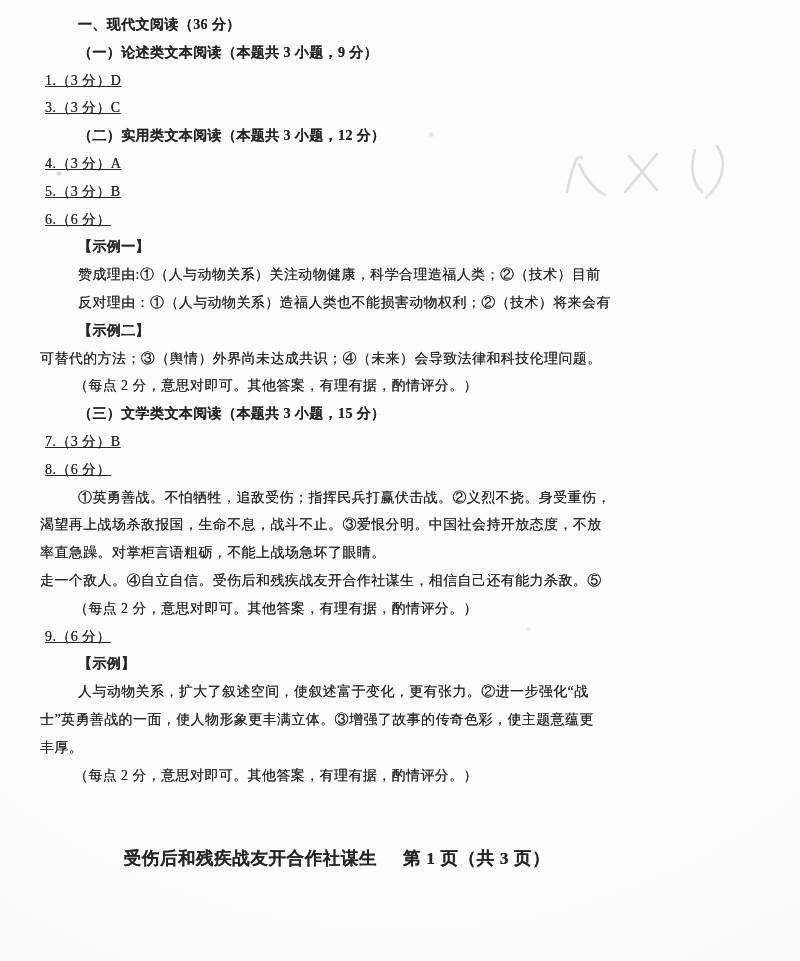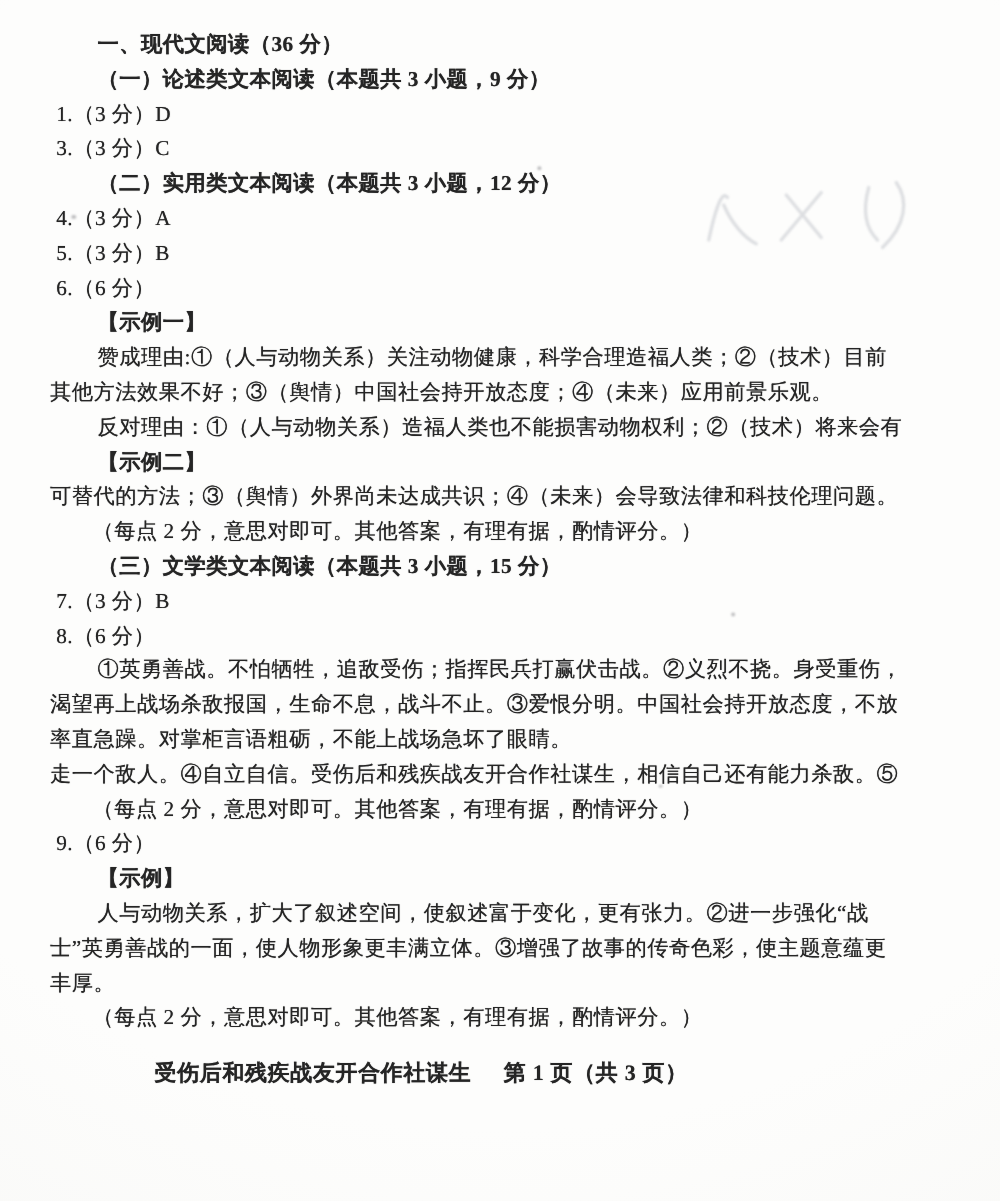--- a/index.html
+++ b/index.html
@@ -11,30 +11,30 @@
   .page {
     position: relative;
     width: 800px; height: 961px;
     background:
       radial-gradient(120% 90% at 50% 40%, #fdfdfc 60%, #f7f7f5 100%);
     overflow: hidden;
     color: #252525;
   }
   .text-block {
     position: absolute;
-    left: 40px; right: 36px; top: 22px;
-    font-size: 17px;
+    left: 40px; right: 36px; top: 11px;
+    font-size: 14px;
     line-height: 27.8px;
     letter-spacing: 0.4px;
     filter: blur(0.25px);
     text-shadow: 0 0 0.6px rgba(30,30,30,0.75);
   }
   .line { white-space: nowrap; }
   .b { font-weight: bold; }
-  .item { padding-left: 5px; }     
+  .item { padding-left: 5px; text-decoration: underline; }     
   .ind2 { padding-left: 38px; }    
   .note { padding-left: 34px; }    
   .footer-line {
     position: absolute;
     left: 0; right: 0; top: 846px;
     text-align: center;
     transform: translateX(-63px);
     font-size: 17.5px;
     font-weight: bold;
     letter-spacing: 0.6px;
@@ -71,21 +71,20 @@
     <div class="line b ind2">一、现代文阅读（36 分）</div>
     <div class="line b ind2">（一）论述类文本阅读（本题共 3 小题，9 分）</div>
     <div class="line item">1.（3 分）D</div>
     <div class="line item">3.（3 分）C</div>
     <div class="line b ind2">（二）实用类文本阅读（本题共 3 小题，12 分）</div>
     <div class="line item">4.（3 分）A</div>
     <div class="line item">5.（3 分）B</div>
     <div class="line item">6.（6 分）</div>
     <div class="line b ind2">【示例一】</div>
     <div class="line ind2">赞成理由:①（人与动物关系）关注动物健康，科学合理造福人类；②（技术）目前</div>
-    <div class="line">其他方法效果不好；③（舆情）中国社会持开放态度；④（未来）应用前景乐观。</div>
     <div class="line ind2">反对理由：①（人与动物关系）造福人类也不能损害动物权利；②（技术）将来会有</div>
     <div class="line b ind2">【示例二】</div>
     <div class="line">可替代的方法；③（舆情）外界尚未达成共识；④（未来）会导致法律和科技伦理问题。</div>
     <div class="line note">（每点 2 分，意思对即可。其他答案，有理有据，酌情评分。）</div>
     <div class="line b ind2">（三）文学类文本阅读（本题共 3 小题，15 分）</div>
     <div class="line item">7.（3 分）B</div>
     <div class="line item">8.（6 分）</div>
     <div class="line ind2">①英勇善战。不怕牺牲，追敌受伤；指挥民兵打赢伏击战。②义烈不挠。身受重伤，</div>
     <div class="line">渴望再上战场杀敌报国，生命不息，战斗不止。③爱恨分明。中国社会持开放态度，不放</div>
     <div class="line">率直急躁。对掌柜言语粗砺，不能上战场急坏了眼睛。</div>

